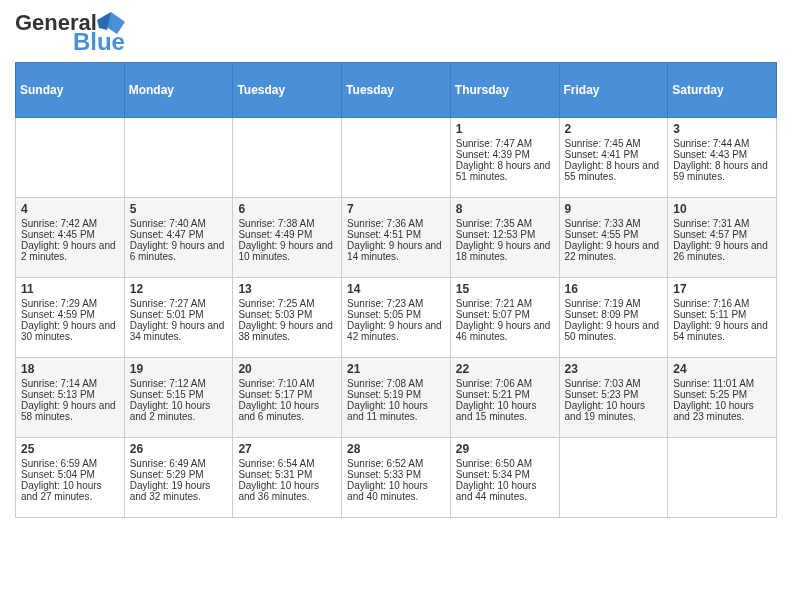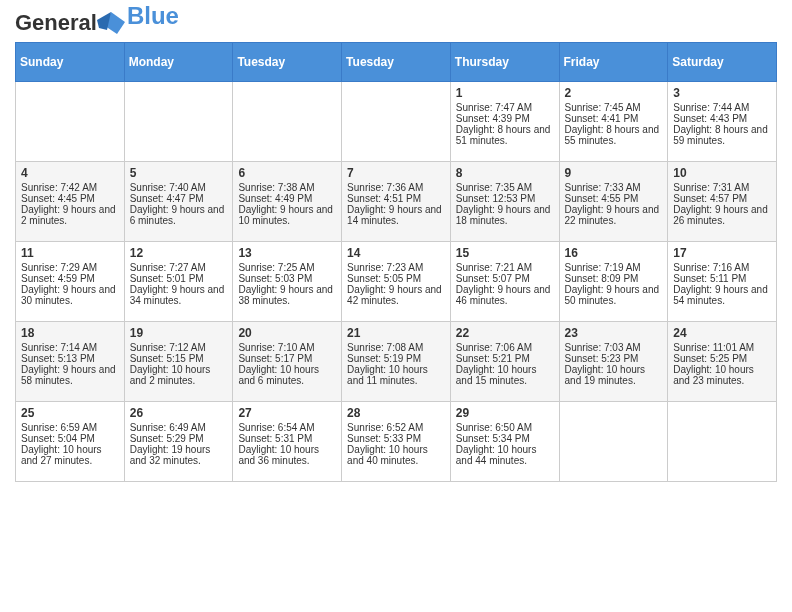--- a/index.html
+++ b/index.html
@@ -11,21 +11,22 @@
       padding: 10px 15px;
     }
     .header-area {
       display: flex;
       justify-content: space-between;
       align-items: flex-start;
       margin-bottom: 6px;
     }
     .logo {
       display: flex;
-      align-items: flex-start;
+      flex-direction: column;
+      align-items: flex-end;
     }
     .title-block {
       text-align: right;
     }
     .month-title {
       font-size: 36px;
       font-weight: bold;
       color: #333;
     }
     .location-title {
@@ -35,21 +36,21 @@
     table {
       width: 100%;
       border-collapse: collapse;
       table-layout: fixed;
     }
     thead tr th {
       background: #4a90d9;
       color: #fff;
       font-size: 12px;
       font-weight: bold;
-      padding: 12px 4px;
+      padding: 20px 4px;
       text-align: left;
       border: 1px solid #3a7bc8;
     }
     tbody tr td {
       border: 1px solid #ccc;
       vertical-align: top;
       padding: 4px 5px;
       font-size: 10px;
       color: #333;
       height: 80px;

